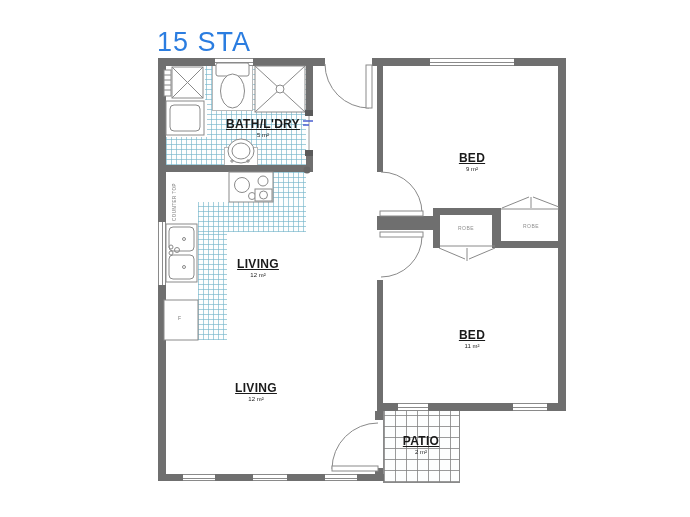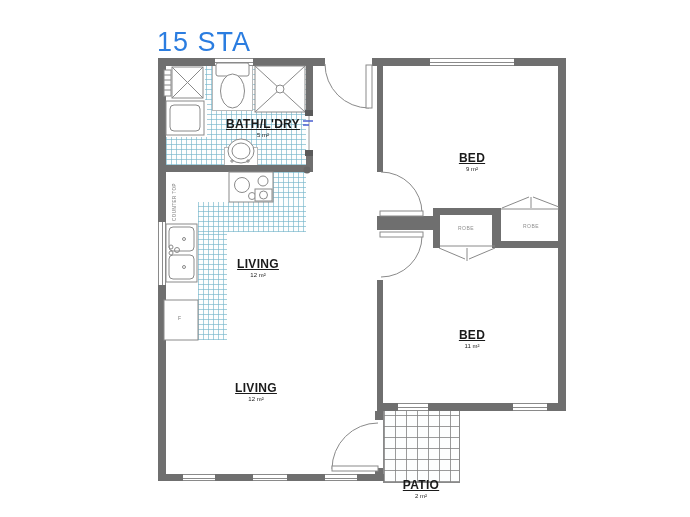--- a/index.html
+++ b/index.html
@@ -209,21 +209,21 @@
     <div class="rl-area">12 m²</div>
   </div>
   <div class="abs room-label" style="left:472px;top:151px;">
     <div class="rl-name">BED</div>
     <div class="rl-area">9 m²</div>
   </div>
   <div class="abs room-label" style="left:472px;top:328px;">
     <div class="rl-name">BED</div>
     <div class="rl-area">11 m²</div>
   </div>
-  <div class="abs room-label" style="left:421px;top:434px;margin-top:44px;">
+  <div class="abs room-label" style="left:421px;top:434px;">
     <div class="rl-name">PATIO</div>
     <div class="rl-area">2 m²</div>
   </div>
 
   <div class="abs robe-label" style="left:466px;top:228px;">ROBE</div>
   <div class="abs robe-label" style="left:531px;top:226px;">ROBE</div>
 
   <div id="counterTop" class="abs micro">COUNTER TOP</div>
   <div id="fridgeLabel" class="abs micro">F</div>
 

